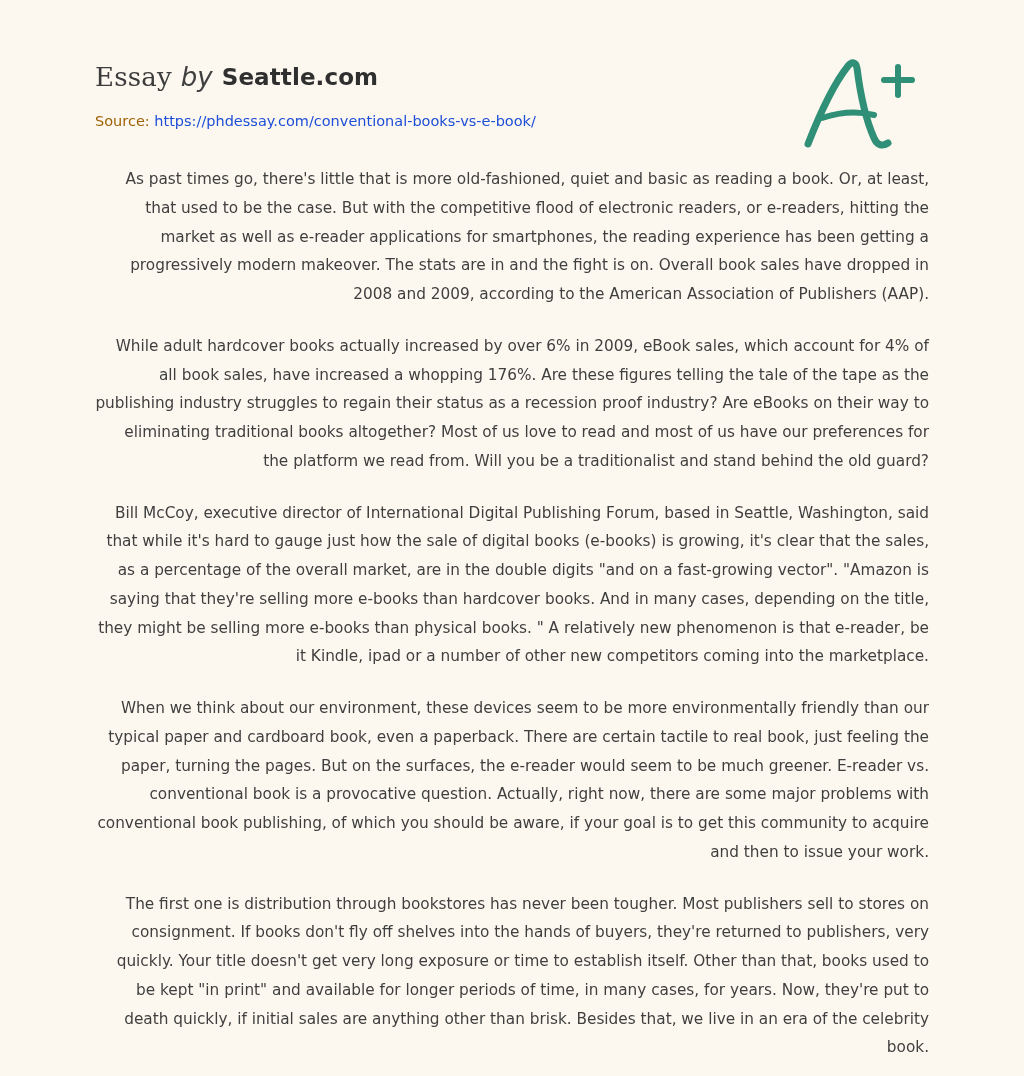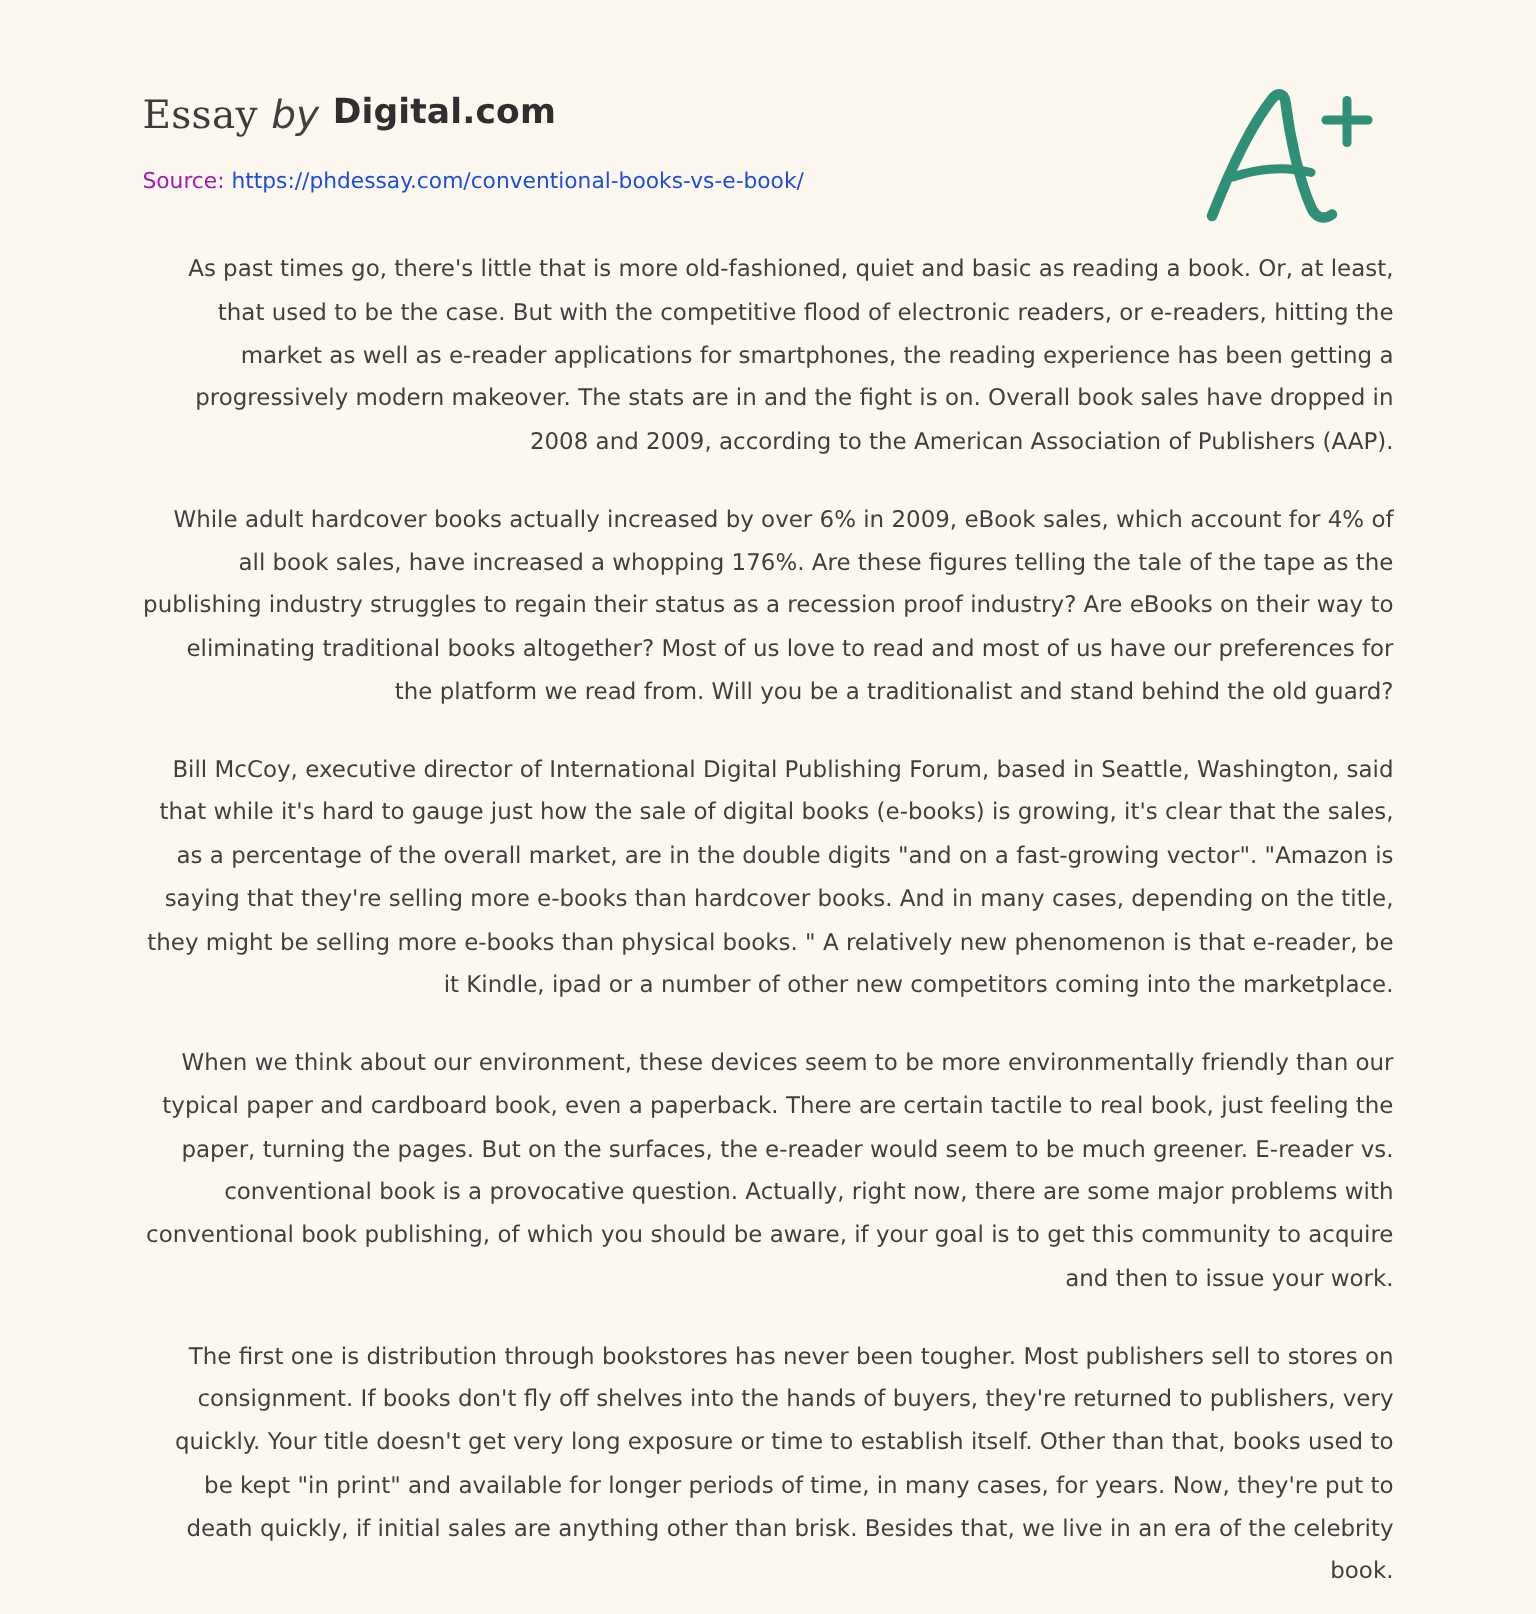--- a/index.html
+++ b/index.html
@@ -18,21 +18,21 @@
   .page {
     width: 1024px;
     min-height: 1076px;
     background: #fdf8ef;
     box-sizing: border-box;
     padding: 62px 95px 0 95px;
     position: relative;
   }
   .brand-row {
     display: flex;
-    align-items: flex-start;
+    align-items: center;
     gap: 9px;
   }
   .brand-essay {
     font-family: "DejaVu Serif", serif;
     font-size: 26px;
     color: #3c3c3c;
     letter-spacing: 0.2px;
   }
   .brand-by {
     font-size: 26px;
@@ -44,21 +44,21 @@
     font-weight: bold;
     color: #2f2f2f;
     letter-spacing: 0.1px;
   }
   .source-row {
     margin-top: 21px;
     font-size: 14.5px;
     color: #4a4a4a;
   }
   .source-label {
-    color: #a21caf;
+    color: #a16207;
   }
   .source-link {
     color: #1d4ed8;
     text-decoration: none;
   }
   .logo {
     position: absolute;
     top: 58px;
     right: 108px;
     width: 120px;
@@ -84,21 +84,21 @@
   }
 </style>
 </head>
 <body>
 
 <div class="page">
 
   <div class="brand-row">
     <span class="brand-essay">Essay</span>
     <span class="brand-by">by</span>
-    <span class="brand-name">Digital.com</span>
+    <span class="brand-name">Seattle.com</span>
   </div>
 
   <div class="source-row">
     <span class="source-label">Source:</span>
     <a class="source-link" href="#">https://phdessay.com/conventional-books-vs-e-book/</a>
   </div>
 
   <svg class="logo" viewBox="0 0 120 92" aria-hidden="true">
     <path d="M12 86 C30 40, 44 18, 52 8 C56 3, 60 4, 61 10 C64 34, 70 62, 78 80 C81 87, 86 89, 92 85" fill="none" stroke="#2f8f77" stroke-width="7" stroke-linecap="round" stroke-linejoin="round"></path>
     <path d="M26 60 C44 54, 62 53, 78 57" fill="none" stroke="#2f8f77" stroke-width="6" stroke-linecap="round"></path>

